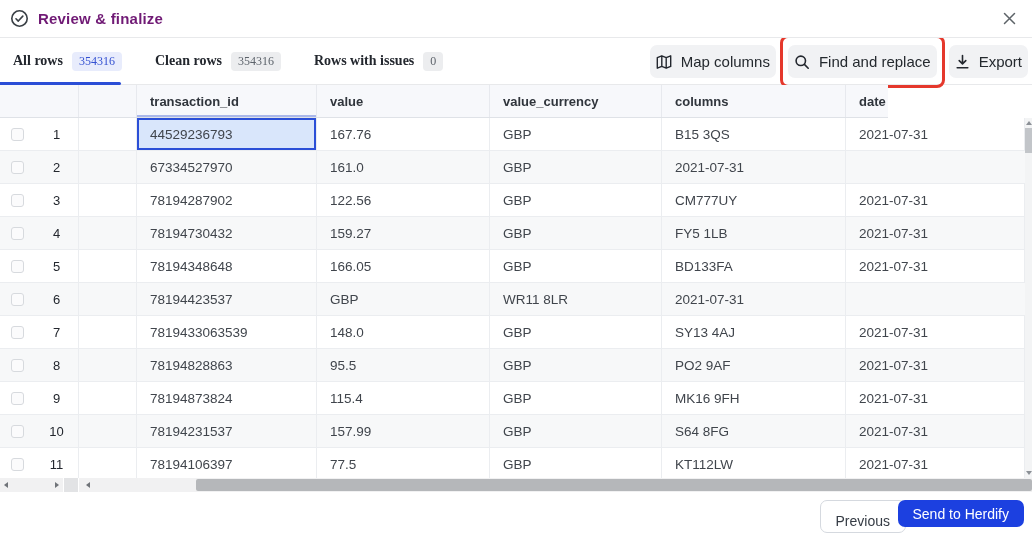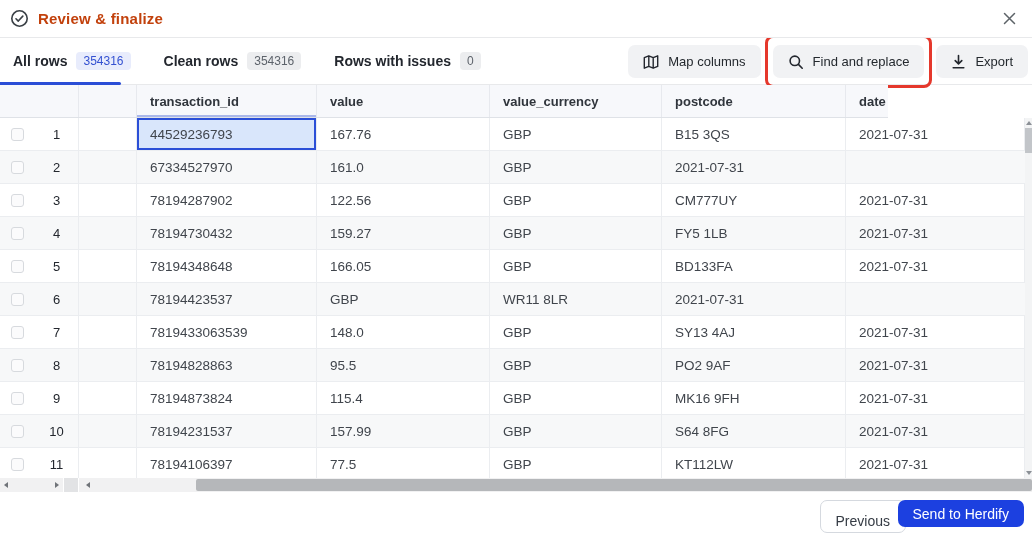--- a/index.html
+++ b/index.html
@@ -2,36 +2,36 @@
 <html><head>
 <meta charset="utf-8">
 <style>
   * { margin:0; padding:0; box-sizing:border-box; }
   html,body { background:#ffffff; font-family:"Liberation Sans", sans-serif; }
   .app { position:relative; width:1032px; height:538px; background:#fff; overflow:hidden; }
 
   
   .titlebar { position:absolute; top:0; left:0; right:0; height:38px; border-bottom:1px solid #e8e9eb;
               display:flex; align-items:center; padding:0 12px 0 10px; gap:9px; background:#fff; z-index:2; }
-  .title { font-size:15px; font-weight:700; color:#c2410c; letter-spacing:.2px; }
+  .title { font-size:15px; font-weight:700; color:#701a75; letter-spacing:.2px; }
   .close-btn { margin-left:auto; width:22px; height:22px; display:flex; align-items:center; justify-content:center; cursor:pointer; }
 
   
   .tabbar { position:absolute; top:38px; left:0; right:0; height:47px; border-bottom:1px solid #e8e9eb;
             display:flex; align-items:center; padding-left:13px; background:#fff; }
   .tabs { display:flex; align-items:center; gap:33px; }
-  .tab { display:flex; align-items:center; gap:9px; font-size:14px; font-weight:600; color:#23272e; cursor:pointer; }
+  .tab { display:flex; align-items:center; gap:9px; font-size:14px; font-weight:600; color:#23272e; cursor:pointer;font-family:Liberation Serif, serif; }
   .badge { font-size:12px; font-weight:500; padding:2px 7px; border-radius:4px; background:#ecedef; color:#5d636b; }
   .badge.blue { background:#e8ecfc; color:#3451d1; }
   .tab-underline { position:absolute; left:0; bottom:-1px; width:121px; height:3px; background:#2b4ed6; border-radius:0 2px 2px 0; }
 
   
   .toolbar { position:absolute; right:4px; top:38px; height:47px; display:flex; align-items:center; gap:4px; }
-  .tbtn { display:inline-flex; align-items:center; gap:9px; height:33px; padding:0 15px; background:#f1f2f4;
-          border:none; border-radius:7px; font-family:inherit; font-size:13px; color:#24292e; cursor:pointer; white-space:nowrap; }
+  .tbtn { display:inline-flex; align-items:center; gap:9px; height:33px; padding:0 6px; background:#f1f2f4;
+          border:none; border-radius:7px; font-family:inherit; font-size:15px; color:#24292e; cursor:pointer; white-space:nowrap; }
   .annotation { border:3px solid #e5382c; border-radius:8px; padding:7px 5px; display:inline-flex; background:transparent; }
 
   
   .grid-head { position:absolute; top:85px; left:0; width:888px; height:33px; background:#f7f8fb;
                border-bottom:1px solid #dfe2e7; display:grid;
                grid-template-columns:35px 44px 58px 180px 173px 172px 184px 186px; z-index:1; }
   .gh-cell { border-right:1px solid #e7e9ee; display:flex; align-items:center; padding-left:13px;
              font-size:13px; font-weight:700; color:#30353c; overflow:hidden; }
   .gh-cell:first-child, .gh-cell:last-child { border-right:none; }
   .gh-cell.selcol { box-shadow:inset 0 -2px 0 #aab8ea; }
@@ -144,21 +144,21 @@
     </button>
   </div>
 
   <div class="grid-head">
     <div class="gh-cell"></div>
     <div class="gh-cell"></div>
     <div class="gh-cell"></div>
     <div class="gh-cell selcol">transaction_id</div>
     <div class="gh-cell">value</div>
     <div class="gh-cell">value_currency</div>
-    <div class="gh-cell">postcode</div>
+    <div class="gh-cell">columns</div>
     <div class="gh-cell">date</div>
   </div>
 
   <div class="grid-body">
       <div class="grow">
       <div class="cell cb">
           <span class="checkbox"></span>
         </div>
       <div class="cell num">1</div>
       <div class="cell spacer"></div>

